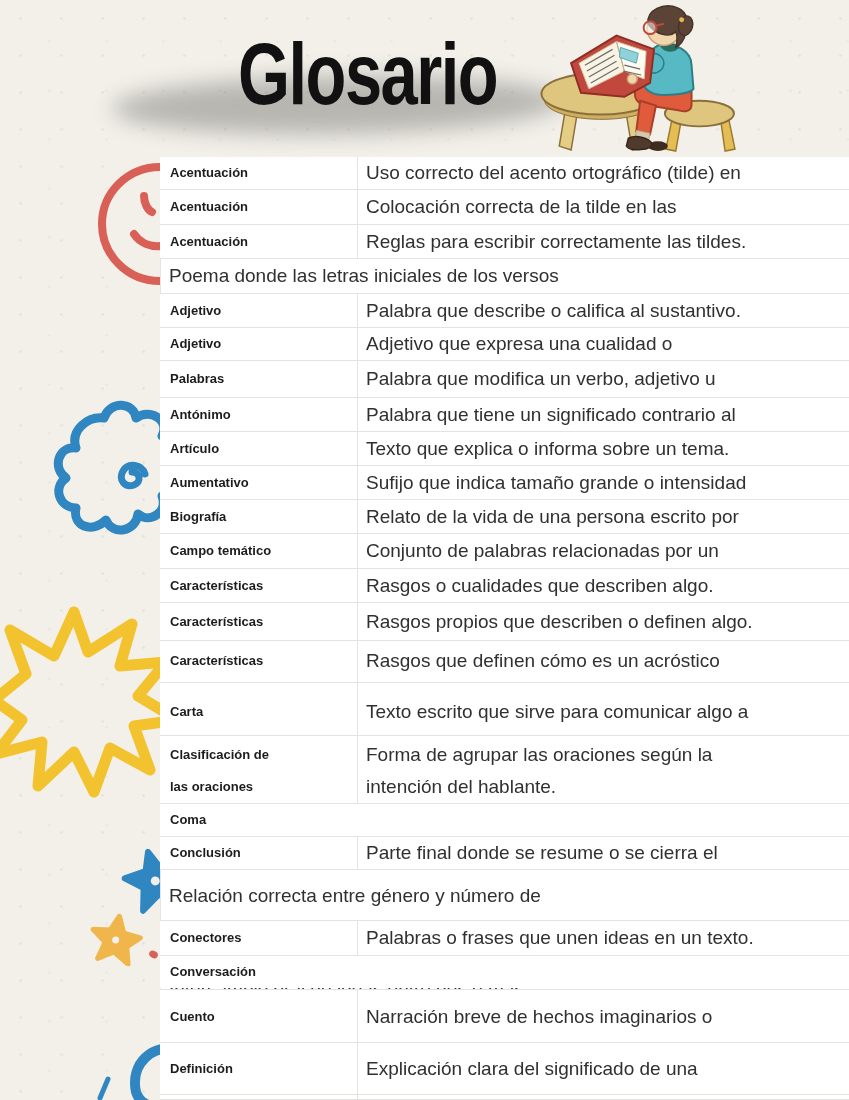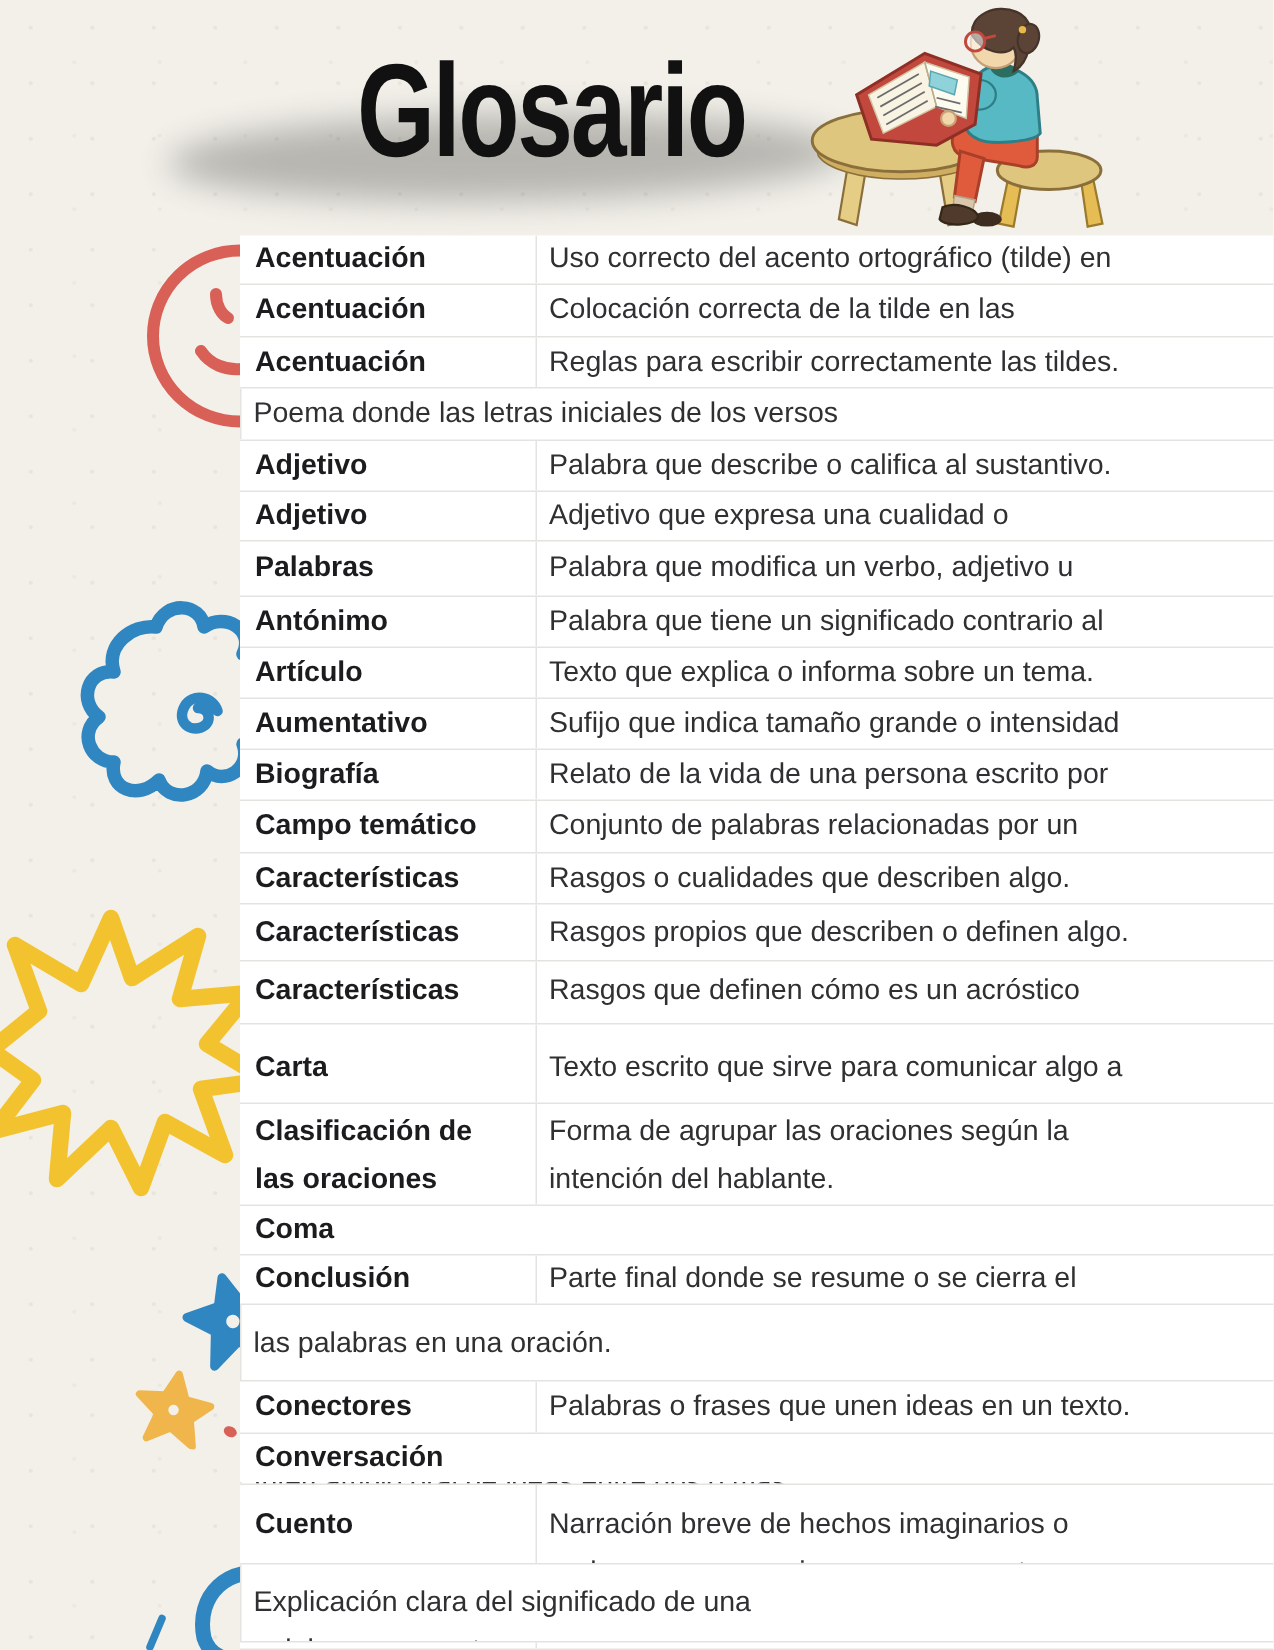--- a/index.html
+++ b/index.html
@@ -41,21 +41,21 @@
   .glossary{
     position:absolute;left:160px;top:157px;width:689px;z-index:2;
     background:var(--table-bg,#fff);
   }
   .g-row{
     display:flex;box-sizing:border-box;overflow:hidden;
     border-bottom:1px solid var(--divider,#e4e3e0);
   }
   .cell{box-sizing:border-box;overflow:hidden;}
   .term{width:197px;padding-left:10px;flex:none;
-        font-weight:700;color:var(--term-text,#1c1c1e);font-size:19px;}
+        font-weight:700;color:var(--term-text,#1c1c1e);font-size:13px;}
   .def{flex:1;padding-left:8px;border-left:1px solid var(--divider,#e4e3e0);
        color:var(--definition-text,#303032);font-size:19px;}
   .g-row:not(.multi) .cell{display:flex;align-items:center;}
   .line{white-space:nowrap;line-height:32px;}
   .multi .cell{display:block;}
 </style>
 </head>
 <body>
 
 <div class="title-shadow"></div>
@@ -299,20 +299,21 @@
     <div class="g-row" style="height: 33px;">
       <div class="cell term">
         <div class="line">Conclusión</div>
       </div>
       <div class="cell def">
         <div class="line">Parte final donde se resume o se cierra el</div>
       </div>
     </div>
     <div class="g-row multi" style="height: 51px;">
       <div class="cell def" style="padding-top: 10px;">
+        <div class="line">Relación correcta entre género y número de</div>
         <div class="line">las palabras en una oración.</div>
       </div>
     </div>
     <div class="g-row" style="height: 35px;">
       <div class="cell term">
         <div class="line">Conectores</div>
       </div>
       <div class="cell def">
         <div class="line">Palabras o frases que unen ideas en un texto.</div>
       </div>
@@ -328,20 +329,23 @@
     <div class="g-row multi" style="height: 53px;">
       <div class="cell term" style="padding-top: 11px;">
         <div class="line">Cuento</div>
       </div>
       <div class="cell def" style="padding-top: 11px;">
         <div class="line">Narración breve de hechos imaginarios o</div>
         <div class="line">reales, con personajes y un argumento.</div>
       </div>
     </div>
     <div class="g-row multi" style="height: 52px;">
+      <div class="cell term" style="padding-top: 10px;">
+        <div class="line">Definición</div>
+      </div>
       <div class="cell def" style="padding-top: 10px;">
         <div class="line">Explicación clara del significado de una</div>
         <div class="line">palabra o concepto.</div>
       </div>
     </div>
     <div class="g-row" style="height: 5px;">
       <div class="cell term">
         <div class="line"></div>
       </div>
       <div class="cell def">

